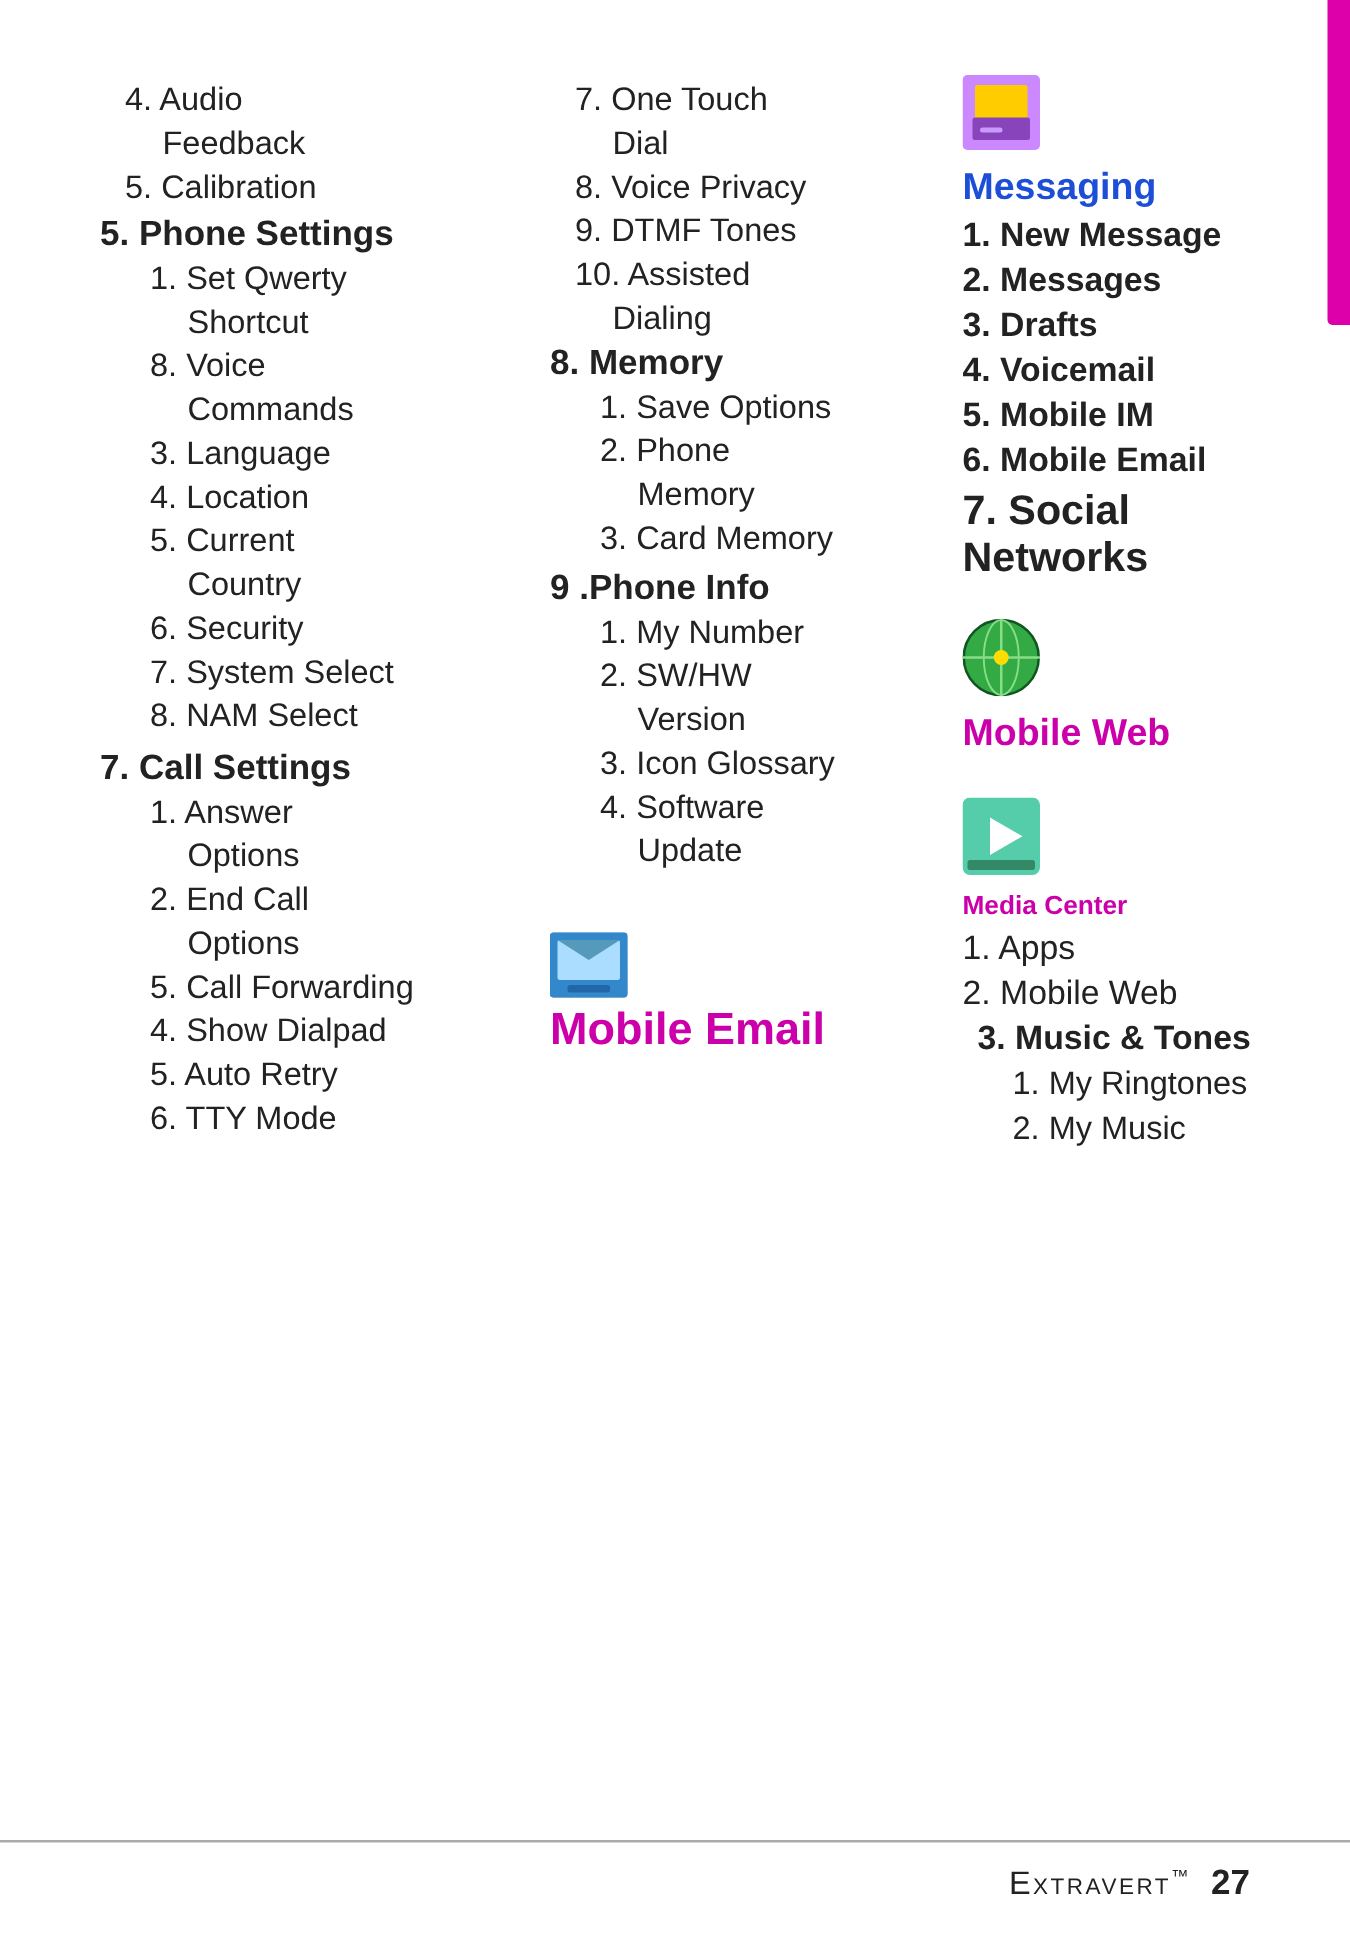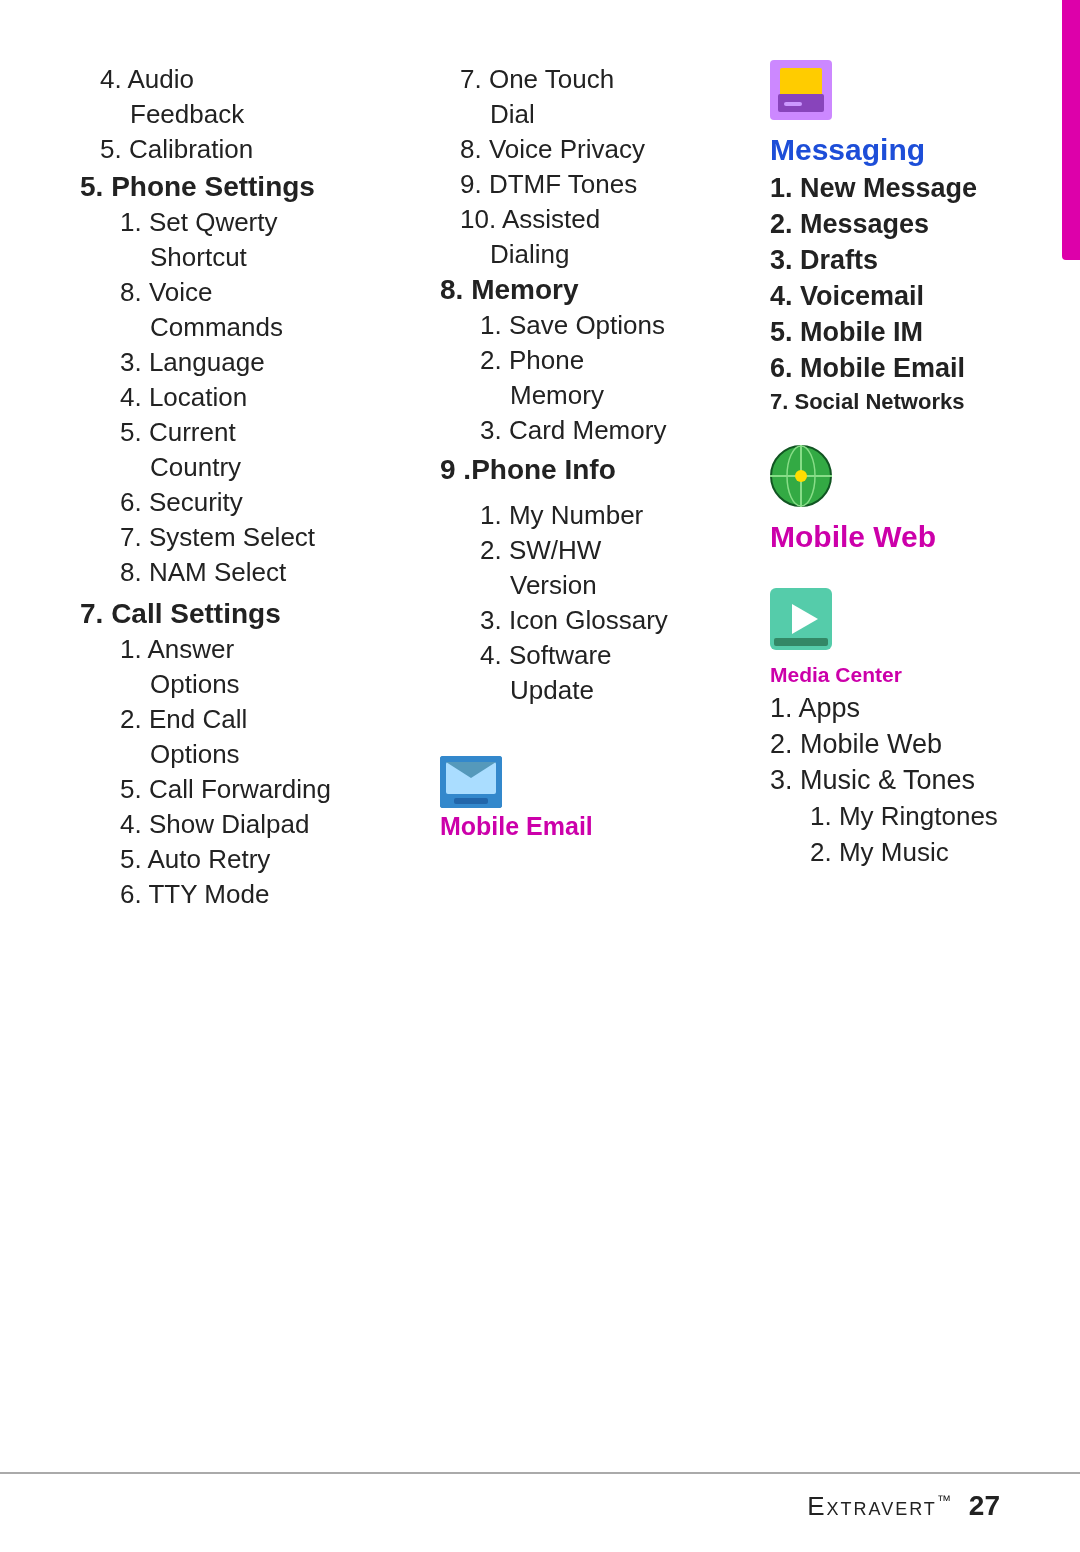--- a/index.html
+++ b/index.html
@@ -185,21 +185,21 @@
       </div>
       <div style="margin: 4px 0; margin-left: 40px;">
         <span>2.  Phone</span>
       </div>
       <div style="margin: 2px 0; margin-left: 70px;">
         <span>Memory</span>
       </div>
       <div style="margin: 4px 0; margin-left: 40px;">
         <span>3.  Card Memory</span>
       </div>
-      <div style="margin: 8px 0 14px 0; font-weight: bold; font-size: 28px;">
+      <div style="margin: 8px 0 4px 0; font-weight: bold; font-size: 28px;">
         <span>9 .Phone Info</span>
       </div>
       <div style="margin: 4px 0; margin-left: 40px;">
         <span>1.  My Number</span>
       </div>
       <div style="margin: 4px 0; margin-left: 40px;">
         <span>2.  SW/HW</span>
       </div>
       <div style="margin: 2px 0; margin-left: 70px;">
         <span>Version</span>
@@ -217,21 +217,21 @@
       <div style="margin-top: 50px;">
 
         <div class="email-icon">
           <svg width="62" height="52" viewBox="0 0 62 52">
             <rect width="62" height="52" rx="3" fill="#3388cc"></rect>
             <rect x="6" y="6" width="50" height="32" rx="2" fill="#aaddff"></rect>
             <polygon points="6,6 31,22 56,6" fill="#5599bb"></polygon>
             <rect x="14" y="42" width="34" height="6" rx="2" fill="#2266aa"></rect>
           </svg>
         </div>
-        <div style="color: #cc00aa; font-size: 25px; font-weight: bold; margin-top: 4px;">
+        <div style="color: #cc00aa; font-size: 36px; font-weight: bold; margin-top: 4px;">
           <span>Mobile Email</span>
         </div>
       </div>
     </div>
 
     <div class="col-right">
 
       <div>
 
         <div style="margin-bottom: 6px;">
@@ -256,21 +256,21 @@
         </div>
         <div style="margin: 5px 0; font-weight: bold; font-size: 27px;">
           <span>4.  Voicemail</span>
         </div>
         <div style="margin: 5px 0; font-weight: bold; font-size: 27px;">
           <span>5.  Mobile IM</span>
         </div>
         <div style="margin: 5px 0; font-weight: bold; font-size: 27px;">
           <span>6.  Mobile Email</span>
         </div>
-        <div style="margin: 5px 0; font-weight: bold; font-size: 22px;">
+        <div style="margin: 5px 0; font-weight: bold; font-size: 33px;">
           <span>7.  Social Networks</span>
         </div>
       </div>
 
       <div style="margin-top: 30px;">
         <div style="margin-bottom: 6px;">
           <svg width="62" height="62" viewBox="0 0 62 62">
             <circle cx="31" cy="31" r="30" fill="#33aa44" stroke="#115522" stroke-width="2"></circle>
             <line x1="0" y1="31" x2="62" y2="31" stroke="#88dd88" stroke-width="2"></line>
             <line x1="31" y1="0" x2="31" y2="62" stroke="#88dd88" stroke-width="2"></line>
@@ -293,21 +293,21 @@
         </div>
         <div style="color: #cc00aa; font-size: 21px; font-weight: bold; margin: 4px 0 6px 0;">
           <span>Media Center</span>
         </div>
         <div style="margin: 5px 0; font-size: 27px;">
           <span>1.  Apps</span>
         </div>
         <div style="margin: 5px 0; font-size: 27px;">
           <span>2.  Mobile Web</span>
         </div>
-        <div style="margin: 5px 0; font-weight: normal; font-size: 27px;">
+        <div style="margin: 5px 12px; font-weight: bold; font-size: 27px;">
           <span>3.  Music &amp; Tones</span>
         </div>
         <div style="margin: 5px 0; margin-left: 40px; font-size: 26px;">
           <span>1.  My Ringtones</span>
         </div>
         <div style="margin: 5px 0; margin-left: 40px; font-size: 26px;">
           <span>2.  My Music</span>
         </div>
       </div>
     </div>

